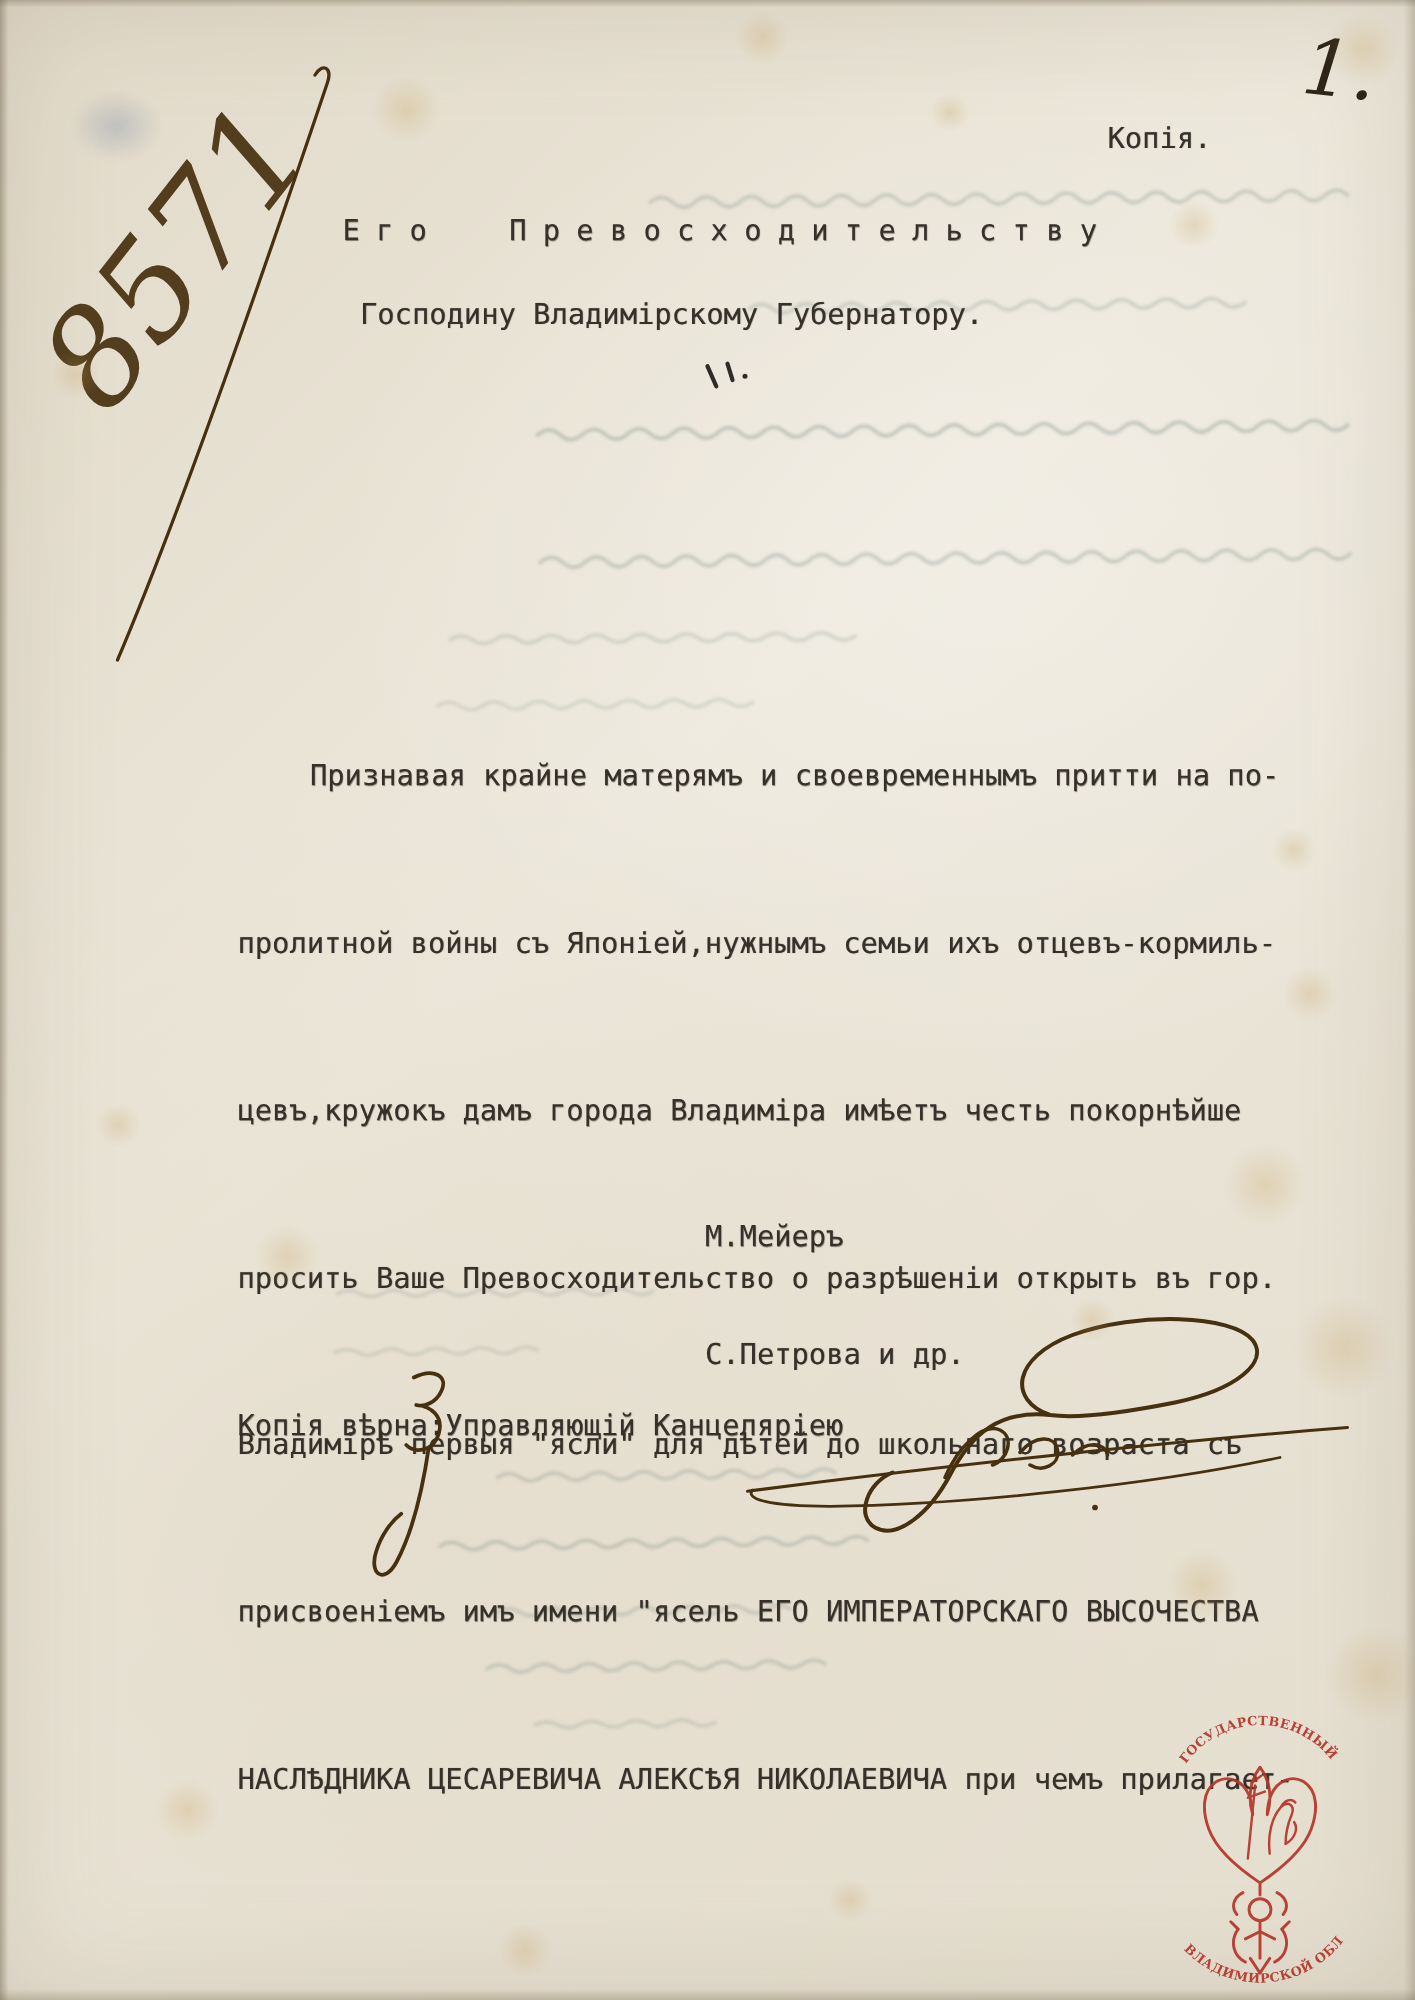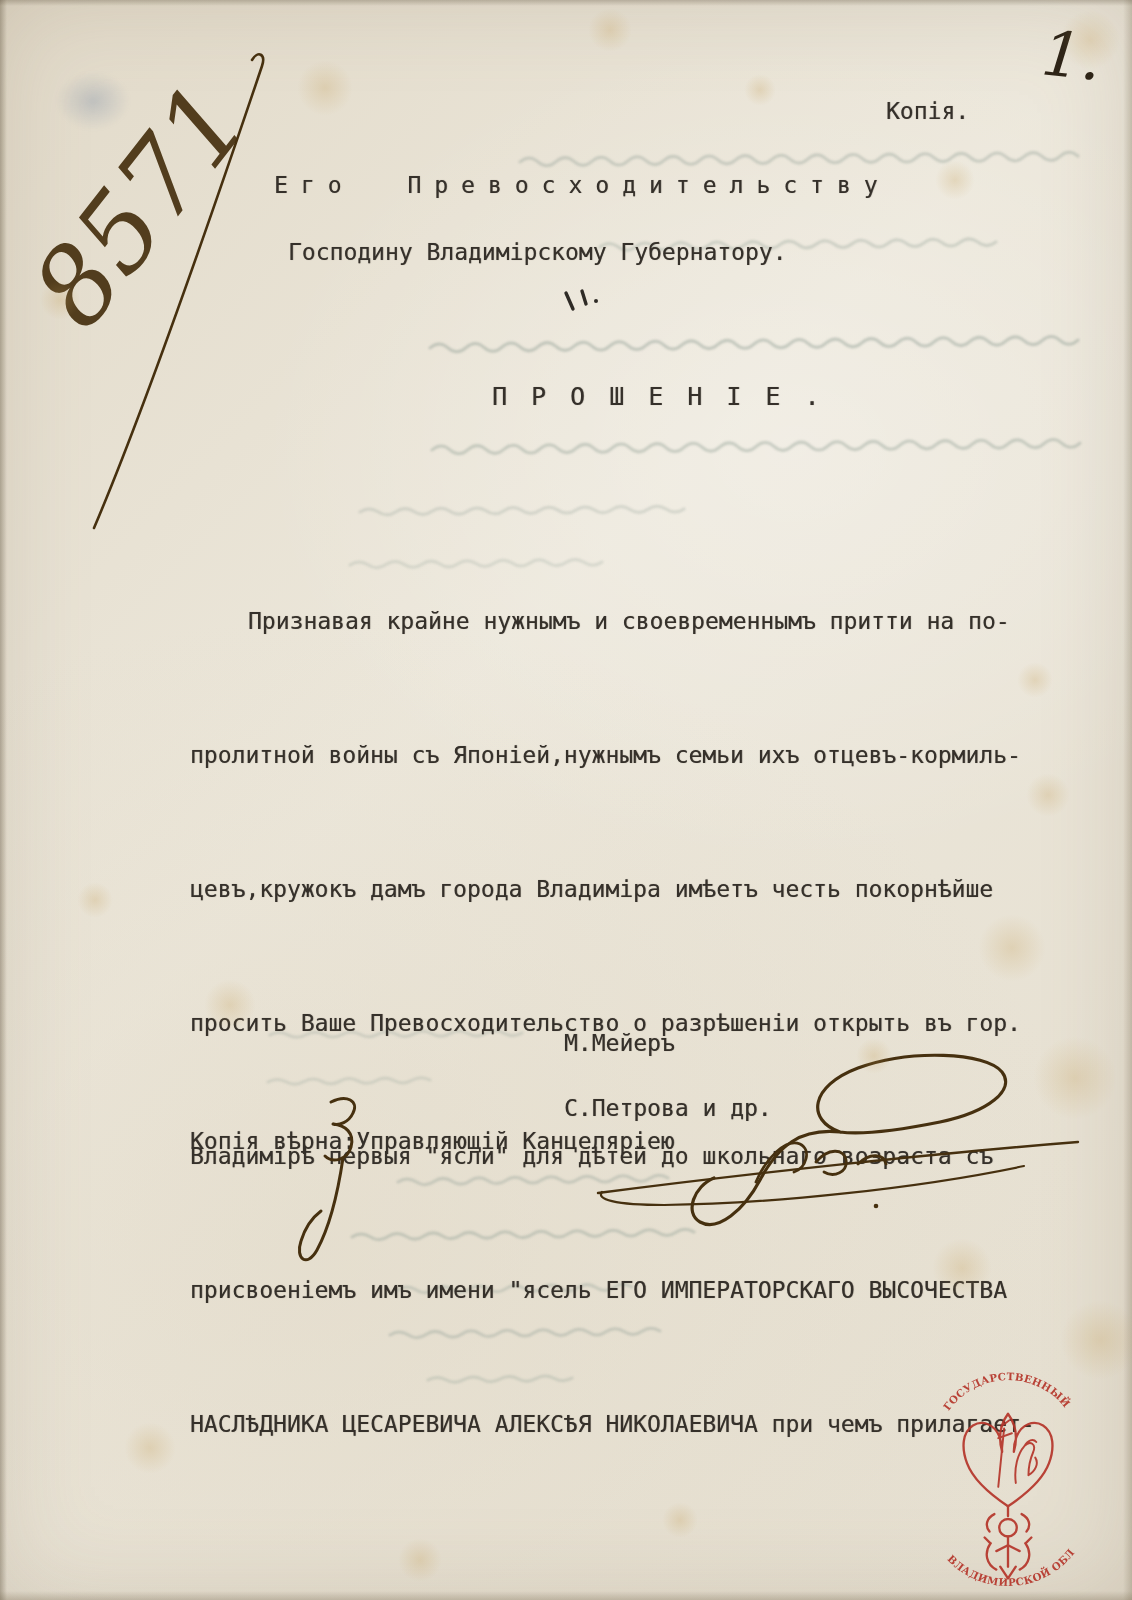--- a/index.html
+++ b/index.html
@@ -26,22 +26,22 @@
     font-family:"DejaVu Sans Mono", monospace;
   }
   .copy-label{left:886px; top:98px; font-size:23px;text-align:center;}
   .addr1{left:274px; top:172px; font-size:23px; letter-spacing:13px; word-spacing:26px;}
   .addr2{left:288px; top:239px; font-size:23px;}
   .title{left:492px; top:382px; font-size:25px; letter-spacing:24px;}
   .body-block{left:190px; top:510px; font-size:23px; line-height:44.6px;}
   .body-block div{white-space:pre;}
   .body-block div:first-child{padding-left:58px;}
   .sig1{left:295px; top:982px; font-size:23px;}
-  .sig2{left:564px; top:1030px; font-size:23px;}
-  .sig3{left:564px; top:1071px; font-size:23px;margin-top:24px;}
+  .sig2{left:564px; top:977px; font-size:23px;}
+  .sig3{left:564px; top:1071px; font-size:23px;}
   .cert{left:190px; top:1128px; font-size:23px;}
 
   .stain{position:absolute;border-radius:50%;pointer-events:none;
     background:radial-gradient(circle, rgba(196,159,89,.26), rgba(196,159,89,0) 70%);}
   .blue-mark{position:absolute;left:56px;top:72px;width:74px;height:58px;pointer-events:none;
     background:radial-gradient(ellipse, rgba(108,128,158,.30), transparent 70%);filter:blur(2px);}
 
   #bleed{position:absolute;left:0;top:0;pointer-events:none;filter:blur(1.1px);}
   #bleed path{fill:none;stroke:#9ba89e;stroke-width:3;stroke-linecap:round;}
 
@@ -70,24 +70,23 @@
       <path d="M398 1182 q9 -6 18 -0.27 q9 6 18 -0.27 q9 -6 18 -0.27 q9 6 18 -0.27 q9 -6 18 -0.27 q9 6 18 -0.27 q9 -6 18 -0.27 q9 6 18 -0.27 q9 -6 18 -0.27 q9 6 18 -0.27 q9 -6 18 -0.27 q9 6 18 -0.27 q9 -6 18 -0.27 q9 6 18 -0.27 q9 -6 18 -0.27" opacity="0.42"></path>
       <path d="M352 1237 q9 -6 18 -0.26 q9 6 18 -0.26 q9 -6 18 -0.26 q9 6 18 -0.26 q9 -6 18 -0.26 q9 6 18 -0.26 q9 -6 18 -0.26 q9 6 18 -0.26 q9 -6 18 -0.26 q9 6 18 -0.26 q9 -6 18 -0.26 q9 6 18 -0.26 q9 -6 18 -0.26 q9 6 18 -0.26 q9 -6 18 -0.26 q9 6 18 -0.26 q9 -6 18 -0.26 q9 6 18 -0.26 q9 -6 18 -0.26" opacity="0.46"></path>
       <path d="M398 1290 q9 -6 18 -0.23 q9 6 18 -0.23 q9 -6 18 -0.23 q9 6 18 -0.23 q9 -6 18 -0.23 q9 6 18 -0.23 q9 -6 18 -0.23 q9 6 18 -0.23 q9 -6 18 -0.23 q9 6 18 -0.23 q9 -6 18 -0.23 q9 6 18 -0.23 q9 -6 18 -0.23" opacity="0.4"></path>
       <path d="M390 1335 q9 -6 18 -0.27 q9 6 18 -0.27 q9 -6 18 -0.27 q9 6 18 -0.27 q9 -6 18 -0.27 q9 6 18 -0.27 q9 -6 18 -0.27 q9 6 18 -0.27 q9 -6 18 -0.27 q9 6 18 -0.27 q9 -6 18 -0.27 q9 6 18 -0.27 q9 -6 18 -0.27 q9 6 18 -0.27 q9 -6 18 -0.27" opacity="0.42"></path>
       <path d="M428 1380 q9 -5 18 -0.25 q9 5 18 -0.25 q9 -5 18 -0.25 q9 5 18 -0.25 q9 -5 18 -0.25 q9 5 18 -0.25 q9 -5 18 -0.25 q9 5 18 -0.25" opacity="0.35"></path>
     </svg>
 
   <div class="typed copy-label">Копія.</div>
   <div class="typed addr1">Его Превосходительству</div>
   <div class="typed addr2">Господину Владимірскому Губернатору.</div>
-  <div class="typed title">ПРОШЕНІЕ.</div>
 
   <div class="typed body-block">
-    <div>Признавая крайне нужнымъ и своевременнымъ притти на по-</div>
+    <div>Признавая крайне матерямъ и своевременнымъ притти на по-</div>
     <div>пролитной войны съ Японіей,нужнымъ семьи ихъ отцевъ-кормиль-</div>
     <div>цевъ,кружокъ дамъ города Владиміра имѣетъ честь покорнѣйше</div>
     <div>просить Ваше Превосходительство о разрѣшеніи открыть въ гор.</div>
     <div>Владимірѣ первыя "ясли" для дѣтей до школьнаго возраста съ</div>
     <div>присвоеніемъ имъ имени "ясель ЕГО ИМПЕРАТОРСКАГО ВЫСОЧЕСТВА</div>
     <div>НАСЛѢДНИКА ЦЕСАРЕВИЧА АЛЕКСѢЯ НИКОЛАЕВИЧА при чемъ прилагает-</div>
     
     
   </div>
 

